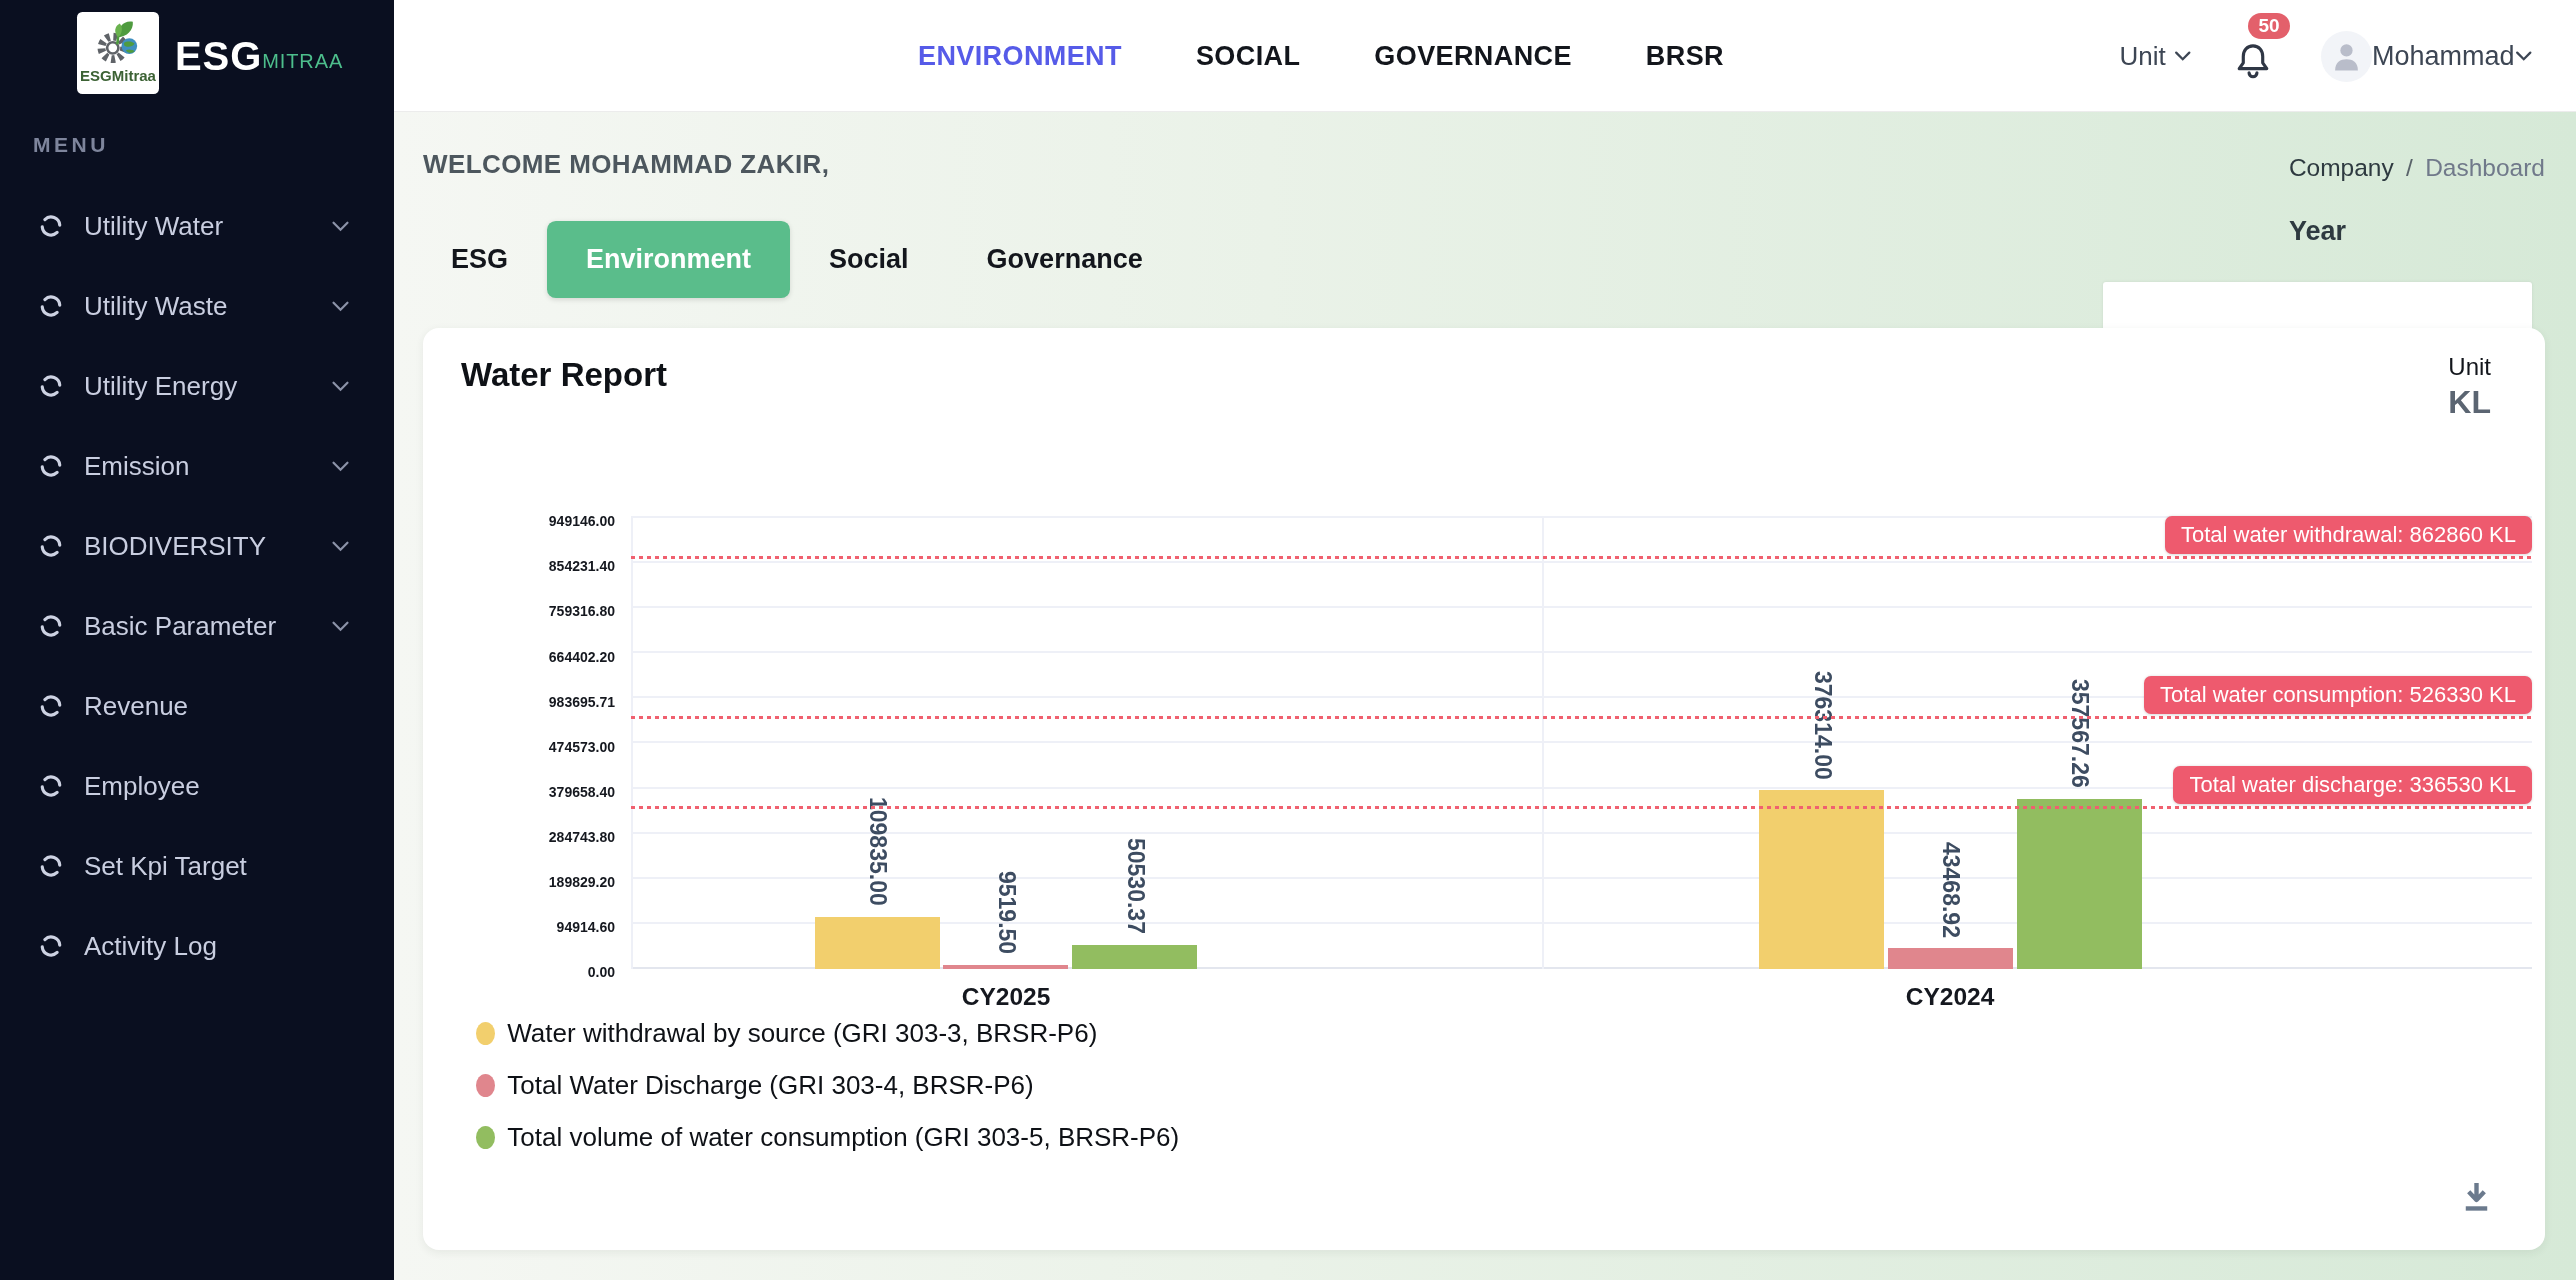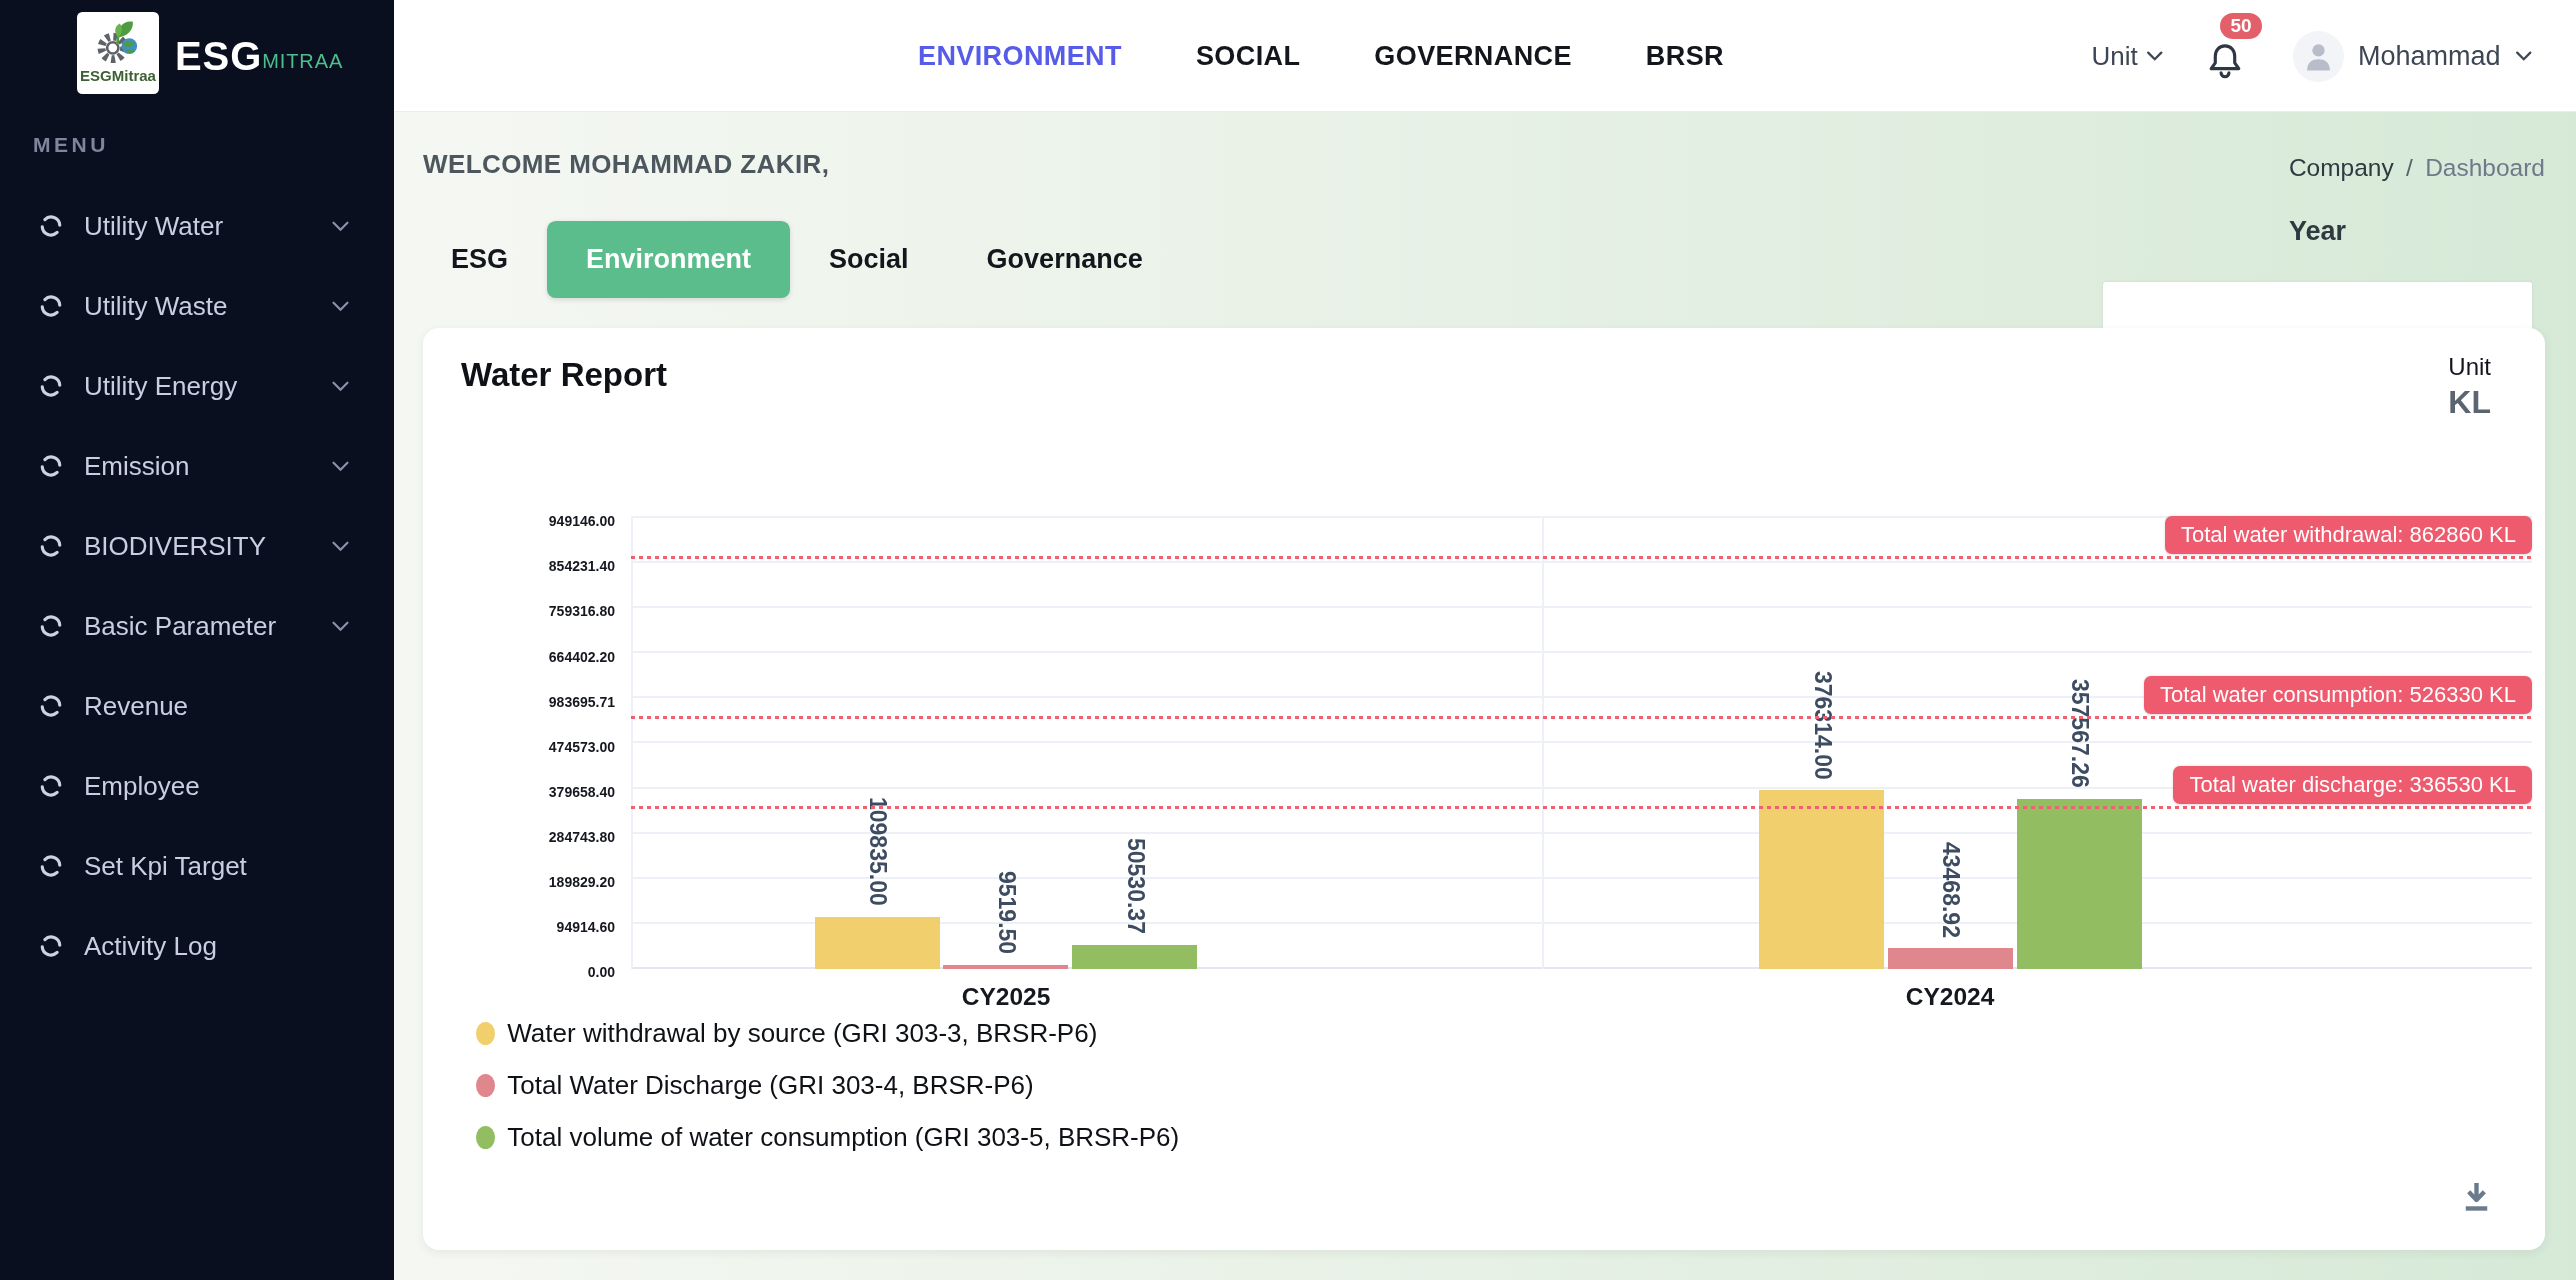--- a/index.html
+++ b/index.html
@@ -25,21 +25,21 @@
   
   .header { position:absolute; left:394px; top:0; width:2182px; height:112px; background:#ffffff; border-bottom:0.9px solid #ececec; z-index:4; }
   .top-nav { position:absolute; left:524px; top:0; height:112px; display:flex; align-items:center; gap:74px; }
   .nav-link { font-size:27px; font-weight:bold; letter-spacing:0.4px; color:#13161c; cursor:pointer; white-space:nowrap; }
   .nav-link.active { color:#565be8; }
   .header-right { position:absolute; right:44px; top:0; height:112px; display:flex; align-items:center; gap:40px; }
   .unit-dd { display:flex; align-items:center; gap:8.8px; font-size:26px; color:#3d4654; cursor:pointer; }
   .bell-wrap { position:relative; width:49px; height:61px; cursor:pointer; }
   .bell-badge { position:absolute; left:16px; top:-12.3px; background:#e3606b; color:#fff; font-size:19px; font-weight:bold; padding:1.8px 10.5px; border-radius:14px; }
   .bell-wrap svg { position:absolute; left:0; top:14px; }
-  .user { display:flex; align-items:center; gap:14px; cursor:pointer; }
+  .user { display:flex; align-items:center; cursor:pointer; }
   .avatar { width:51px; height:51px; border-radius:50%; background:#f2f4f8; display:flex; align-items:center; justify-content:center; overflow:hidden; }
   .user-name { font-size:27px; color:#3d4654; }
   .chev { display:inline-flex; }
 
   
   .main { position:absolute; left:394px; top:112px; width:2182px; height:1169px;
           background:linear-gradient(90deg,#f5f7f3 0%,#eaf2e8 40%,#d6e9d7 100%); }
   .welcome { position:absolute; left:29px; top:37px; font-size:26px; font-weight:bold; color:#4d575e; letter-spacing:0.4px; }
   .breadcrumb { position:absolute; right:31px; top:42px; font-size:24.5px; display:flex; gap:12.3px; align-items:center; }
   .bc-parent { color:#2e3a40; cursor:pointer; }

